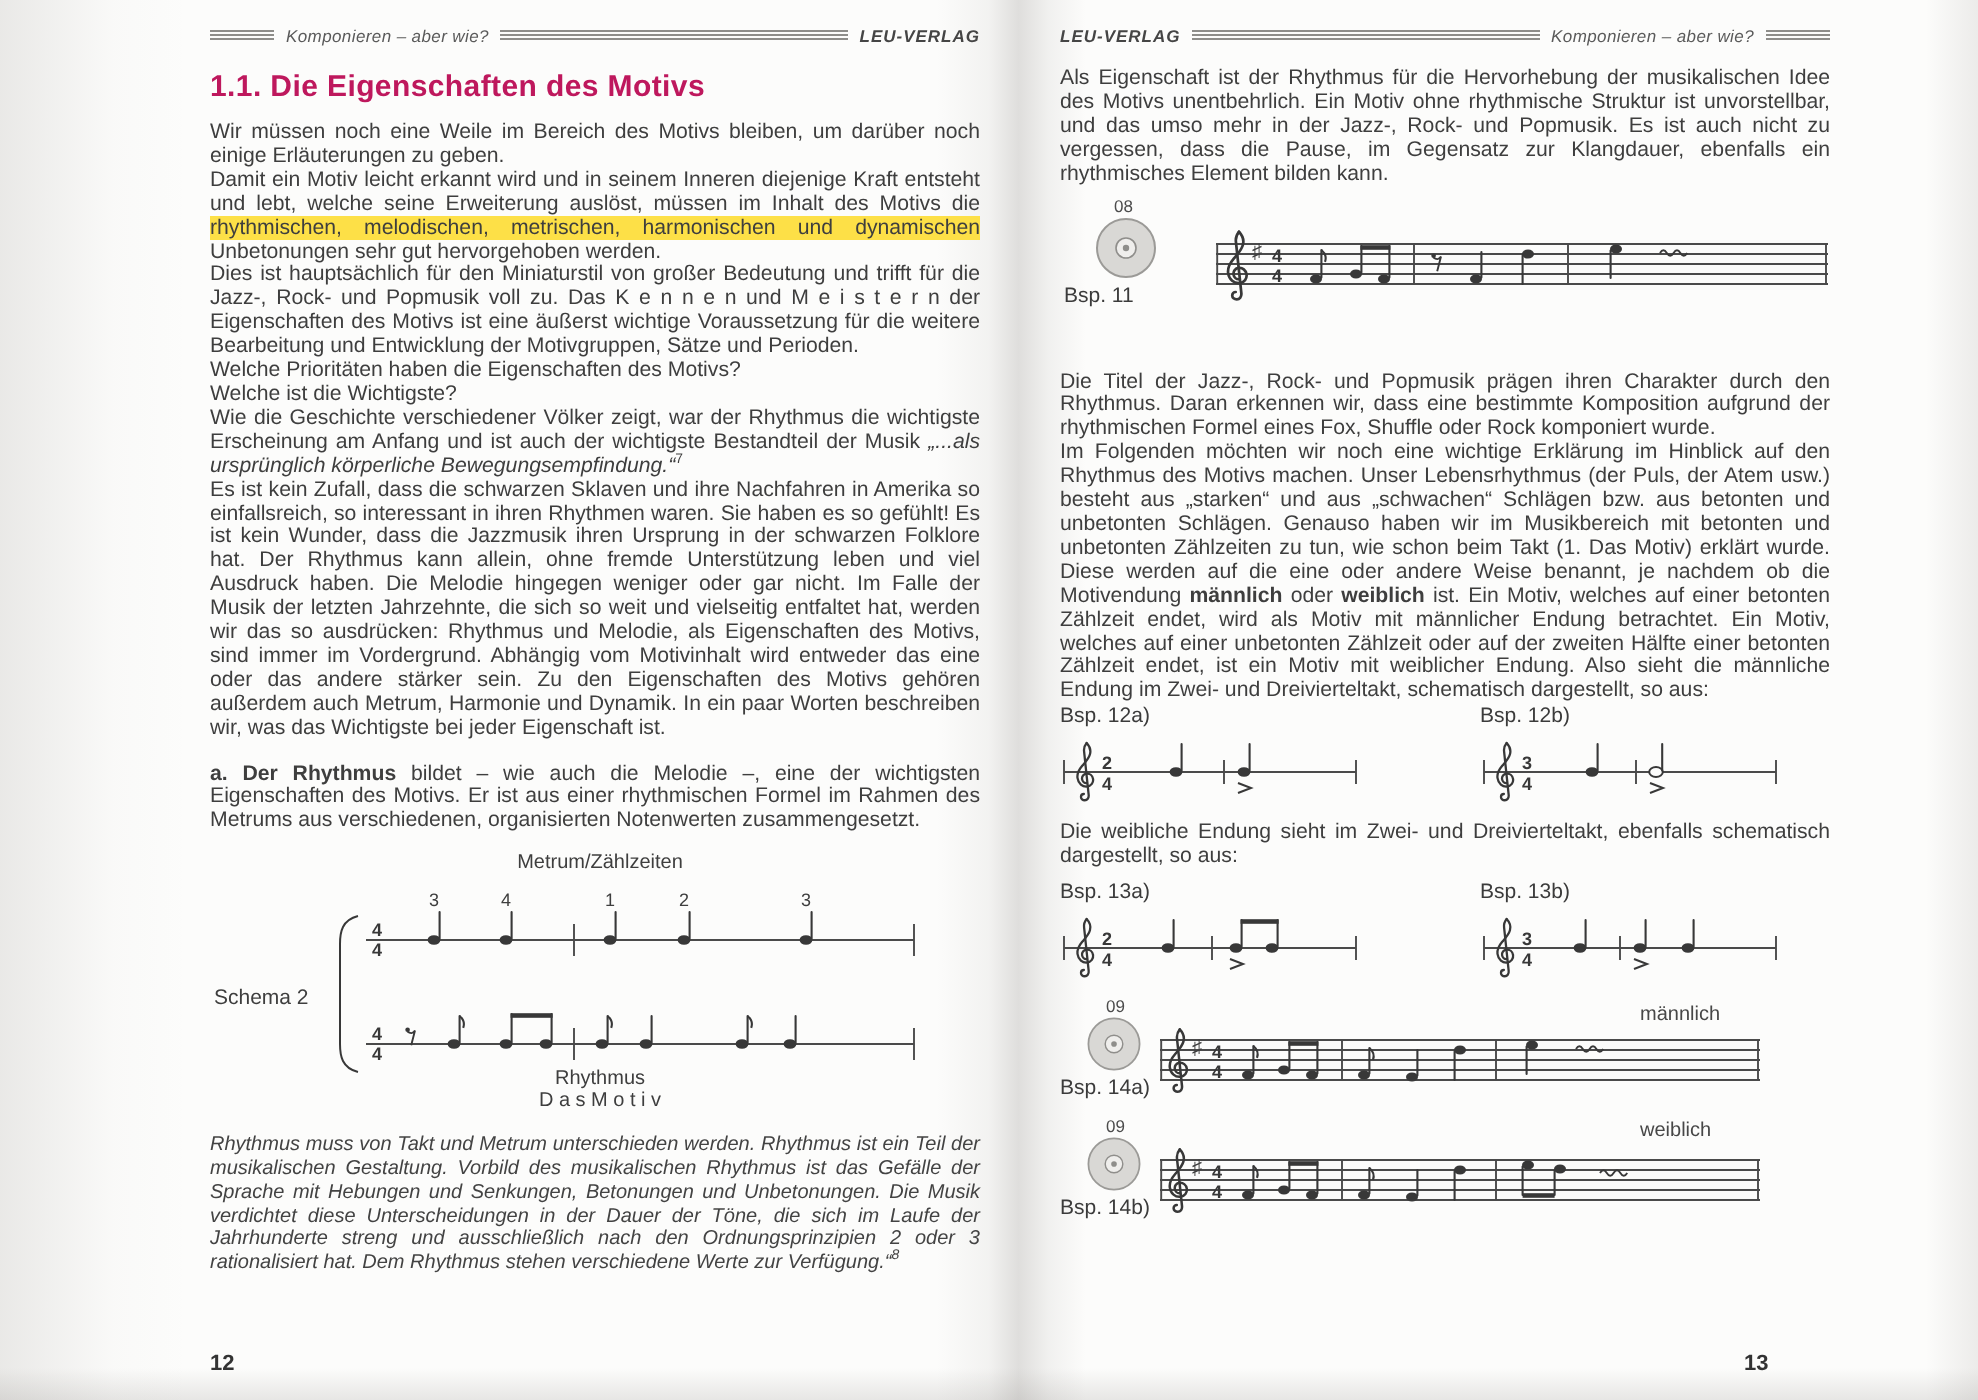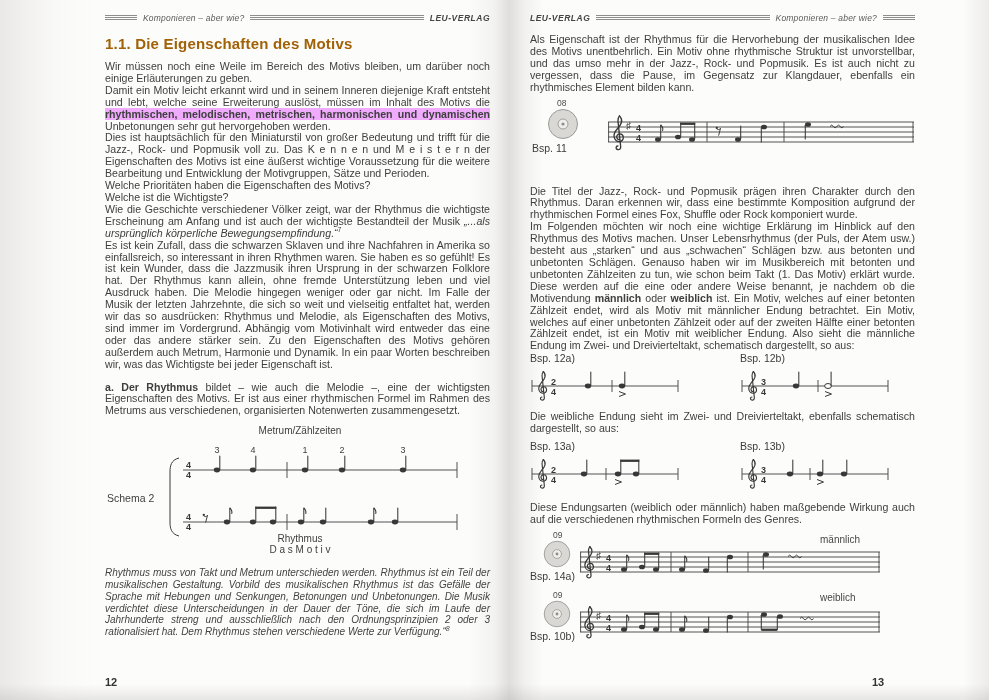--- a/index.html
+++ b/index.html
@@ -26,26 +26,26 @@
   .col-right{left:530px;}
 
   
   .runhead{display:flex;align-items:center;gap:6px;height:9px;font-style:italic;}
   .runhead .rh-text{font-size:8.5px;color:#5a5a5a;letter-spacing:0.2px;white-space:nowrap;}
   .runhead .rh-pub{font-size:8.5px;font-weight:bold;color:#454545;letter-spacing:0.5px;white-space:nowrap;}
   .hrule{height:5px;background:repeating-linear-gradient(to bottom,#8e8d8a 0,#8e8d8a 0.9px,rgba(0,0,0,0) 0.9px,rgba(0,0,0,0) 2.05px);}
   .hrule.short{width:32px;flex:0 0 auto;}
   .hrule.long{flex:1 1 auto;}
 
-  h1.sect{font-size:15px;font-weight:bold;color:#a16207;margin:13px 0 9px 0;letter-spacing:0.2px;}
+  h1.sect{font-size:15px;font-weight:bold;color:#be185d;margin:13px 0 9px 0;letter-spacing:0.2px;}
 
   .bt{font-size:10.6px;line-height:11.9px;text-align:justify;color:#3e3e3e;}
   .bt p{margin:0;}
   .bt p.gap{margin-top:11px;}
-  .hl{background:#f0abfc;font-weight:bold;}
+  .hl{background:#fde047;}
   .bold{font-weight:bold;}
   sup{font-size:7px;line-height:0;}
   .fn{font-size:10px;line-height:11.8px;font-style:italic;text-align:justify;color:#434343;margin-top:9px;}
 
   .pagenum{position:absolute;top:676px;font-size:11px;font-weight:bold;color:#333;}
   .pagenum.pl{left:105px;}
   .pagenum.pr{left:872px;}
 
   
   figure{margin:0;}
@@ -327,23 +327,20 @@
         <ellipse class="nh" cx="80" cy="26" rx="3.2" ry="2.4"></ellipse>
           <line class="ns" x1="82.8" y1="25.2" x2="82.8" y2="12"></line>
         <path class="acc" d="M77 31.5 l6.5 2.5 l-6.5 2.5"></path>
         <ellipse class="nh" cx="104" cy="26" rx="3.2" ry="2.4"></ellipse>
           <line class="ns" x1="106.8" y1="25.2" x2="106.8" y2="12"></line>
         <line class="sln" x1="148" y1="20" x2="148" y2="32"></line>
       </svg>
     </figure>
   </div>
 
-  <div class="bt" style="margin-top:8px">
-    <p><span>Diese Endungsarten (weiblich oder männlich) haben maßgebende Wirkung auch auf die verschiedenen rhythmischen Formeln des Genres.</span></p>
-  </div>
 
   <figure class="fig fig14 fig14a">
     <div class="cd" style="left:12px;top:0">
       <span class="cd-num">09</span>
       <svg width="30" height="30" viewBox="0 0 34 34">
         <circle cx="17" cy="17" r="14.5" fill="#d9d8d5" stroke="#9b9a97" stroke-width="1"></circle>
         <circle cx="17" cy="17" r="5" fill="#efeeec" stroke="#8f8e8b" stroke-width="0.8"></circle>
         <circle cx="17" cy="17" r="1.6" fill="#8f8e8b"></circle>
       </svg>
     </div>
@@ -388,21 +385,21 @@
 
   <figure class="fig fig14 fig14b">
     <div class="cd" style="left:12px;top:0">
       <span class="cd-num">09</span>
       <svg width="30" height="30" viewBox="0 0 34 34">
         <circle cx="17" cy="17" r="14.5" fill="#d9d8d5" stroke="#9b9a97" stroke-width="1"></circle>
         <circle cx="17" cy="17" r="5" fill="#efeeec" stroke="#8f8e8b" stroke-width="0.8"></circle>
         <circle cx="17" cy="17" r="1.6" fill="#8f8e8b"></circle>
       </svg>
     </div>
-    <span class="bsp-label" style="left:0;top:38px">Bsp. 10b)</span>
+    <span class="bsp-label" style="left:0;top:38px">Bsp. 14b)</span>
     <span class="annot" style="left:290px;top:0px">weiblich</span>
     <svg style="position:absolute;left:50px;top:14px" width="300" height="40" viewBox="0 0 300 40">
       <line class="sln" x1="0" y1="6" x2="300" y2="6"></line>
         <line class="sln" x1="0" y1="11" x2="300" y2="11"></line>
         <line class="sln" x1="0" y1="16" x2="300" y2="16"></line>
         <line class="sln" x1="0" y1="21" x2="300" y2="21"></line>
         <line class="sln" x1="0" y1="26" x2="300" y2="26"></line>
       <line class="sln" x1="0.6" y1="6" x2="0.6" y2="26"></line>
       <use href="#gclef" x="3" y="-2" width="12" height="37" color="#383838"></use>
       <text class="svgt" x="16" y="13" font-size="10" font-family="DejaVu Sans">♯</text>

